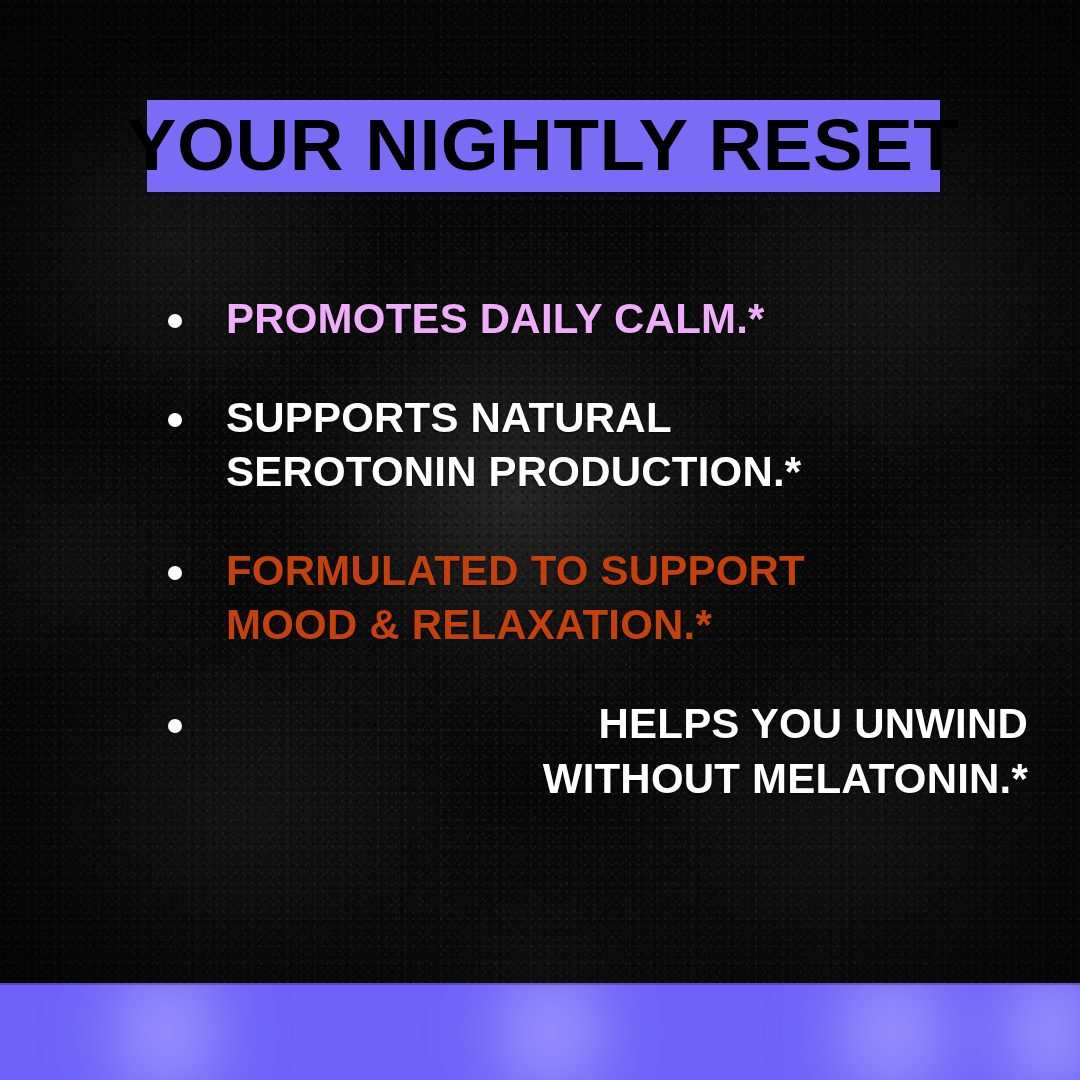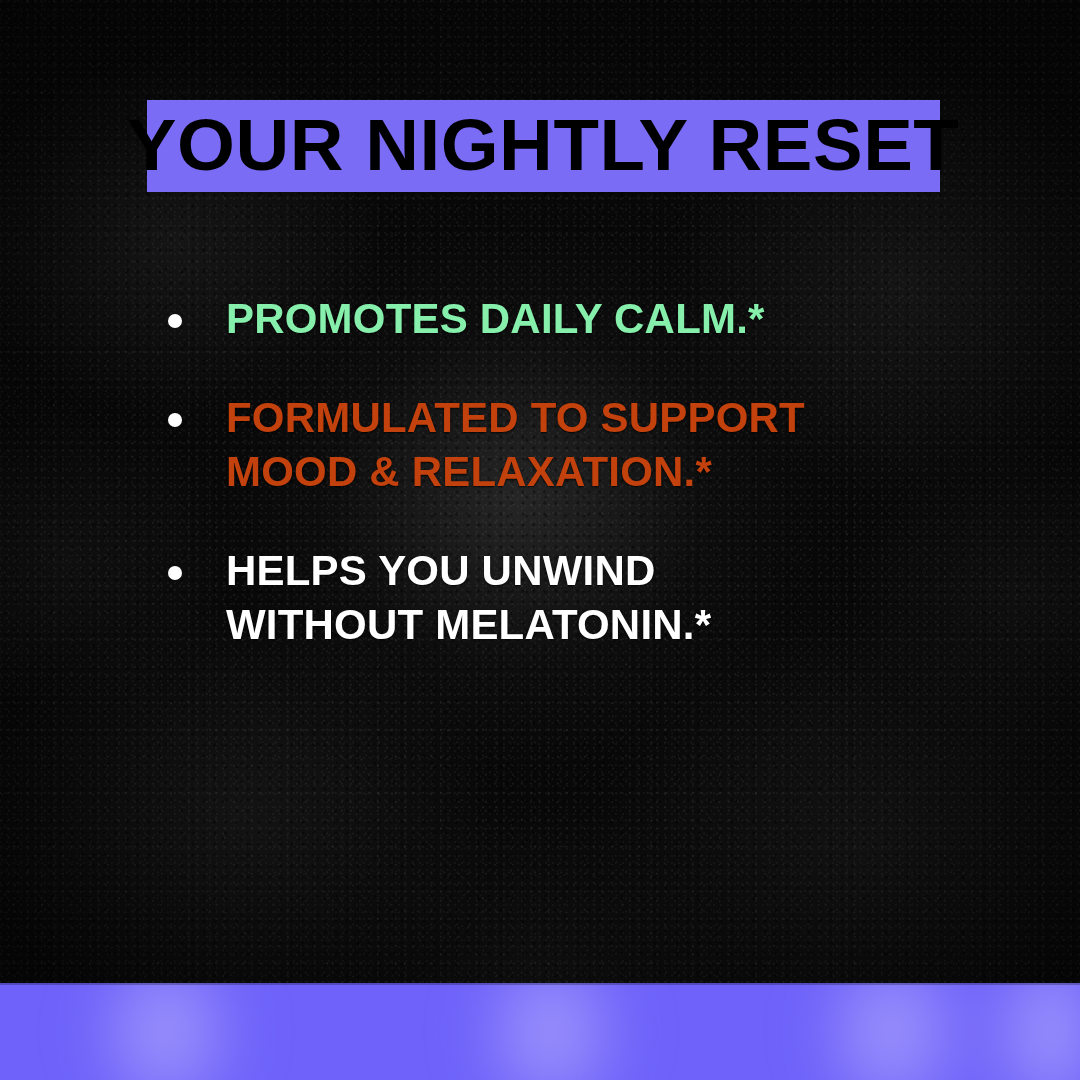--- a/index.html
+++ b/index.html
@@ -196,33 +196,38 @@
   <div class="content">
 
     <div class="headline-banner" style="background: rgb(123, 108, 246);">
       <div class="headline-text" style="color: rgb(0, 0, 0);">YOUR NIGHTLY RESET</div>
     </div>
 
     <div class="benefits-list">
 
       <div class="benefit-item">
         <span class="bullet-dot" style="background: rgb(255, 255, 255);"></span>
-        <span class="benefit-text" style="color: #86efac;">PROMOTES DAILY CALM.*</span>
-      </div>
-
+        <span class="benefit-text" style="color: #f0abfc;">PROMOTES DAILY CALM.*</span>
+      </div>
+
+      <div class="benefit-item">
+        <span class="bullet-dot" style="background: rgb(255, 255, 255);"></span>
+        <span class="benefit-text" style="color: rgb(255, 255, 255);">SUPPORTS NATURAL
+SEROTONIN PRODUCTION.*</span>
+      </div>
 
       <div class="benefit-item">
         <span class="bullet-dot" style="background: rgb(255, 255, 255);"></span>
         <span class="benefit-text" style="color: #c2410c;">FORMULATED TO SUPPORT
 MOOD &amp; RELAXATION.*</span>
       </div>
 
       <div class="benefit-item">
         <span class="bullet-dot" style="background: rgb(255, 255, 255);"></span>
-        <span class="benefit-text" style="color: rgb(255, 255, 255);">HELPS YOU UNWIND
+        <span class="benefit-text" style="color: rgb(255, 255, 255); text-align: right;">HELPS YOU UNWIND
 WITHOUT MELATONIN.*</span>
       </div>
 
     </div>
   </div>
 
   <div class="bottom-band">
     <div class="band-base" style="background: rgb(110, 98, 250);"></div>
     <div class="band-glow" style="background: radial-gradient(110px 140px at 16% 50%, rgb(164, 156, 252) 0%, rgba(164, 156, 252, 0) 75%), radial-gradient(110px 140px at 51% 50%, rgb(164, 156, 252) 0%, rgba(164, 156, 252, 0) 75%), radial-gradient(110px 140px at 82% 50%, rgb(164, 156, 252) 0%, rgba(164, 156, 252, 0) 75%), radial-gradient(110px 140px at 97% 50%, rgb(164, 156, 252) 0%, rgba(164, 156, 252, 0) 75%);"></div>
     <div class="band-top-edge"></div>

